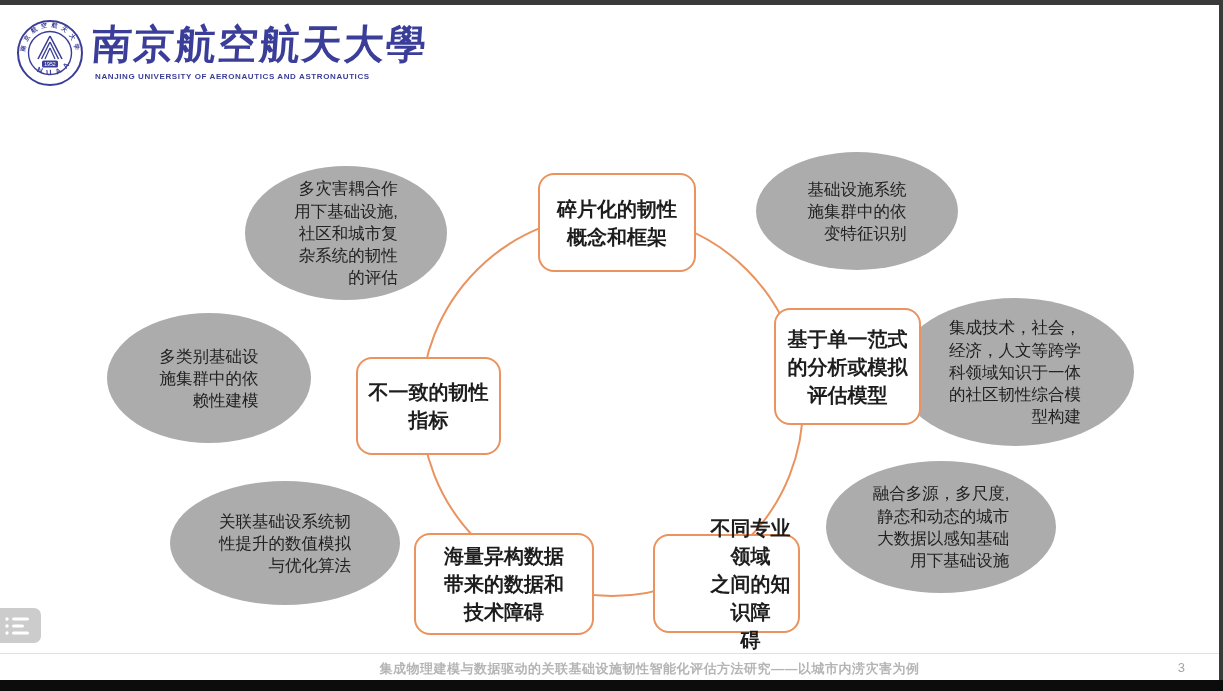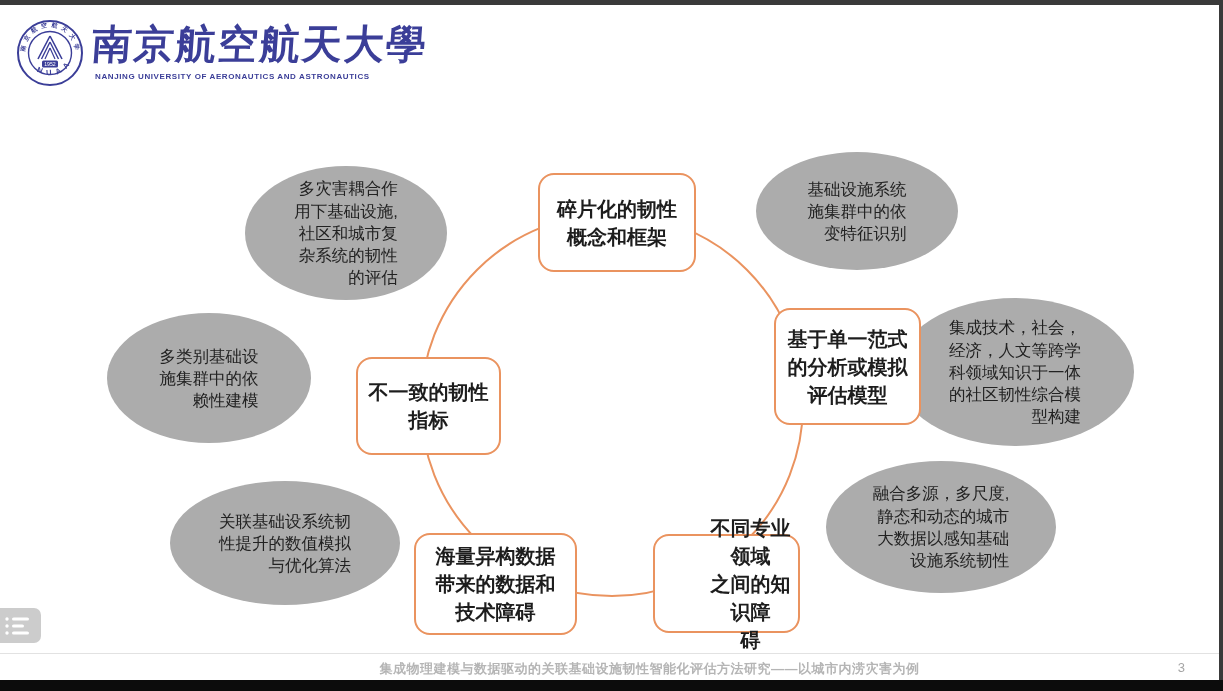--- a/index.html
+++ b/index.html
@@ -109,21 +109,21 @@
     font-size: 16.5px;
     font-weight: 500;
     color: #222222;
     line-height: 1.35;
     white-space: pre-line;
   }
 
   #box-top    { left: 530px; top: 168px; width: 158px; height: 99px; margin-left: 8px; }
   #box-left   { left: 356px; top: 307px; width: 145px; height: 98px; margin-top: 45px; }
   #box-right  { left: 730px; top: 303px; width: 147px; height: 117px; margin-left: 44px; }
-  #box-bl     { left: 414px; top: 528px; width: 163px; height: 102px; }
+  #box-bl     { left: 414px; top: 528px; width: 180px; height: 102px; }
   #box-br     { left: 653px; top: 529px; width: 147px; height: 99px; padding-left: 48px; }
 
   #ell-tl { left: 245px; top: 161px; width: 202px; height: 134px; }
   #ell-tr { left: 756px; top: 147px; width: 202px; height: 118px; }
   #ell-l  { left: 107px; top: 308px; width: 204px; height: 130px; }
   #ell-r  { left: 896px; top: 293px; width: 238px; height: 148px; }
   #ell-bl { left: 170px; top: 476px; width: 230px; height: 124px; }
   #ell-br { left: 826px; top: 456px; width: 230px; height: 132px; }
 
   
@@ -250,21 +250,21 @@
     </div>
     <div class="topic-ellipse" id="ell-bl">
       <div class="node-text">关联基础设系统韧
 性提升的数值模拟
 与优化算法</div>
     </div>
     <div class="topic-ellipse" id="ell-br">
       <div class="node-text">融合多源，多尺度,
 静态和动态的城市
 大数据以感知基础
-设施系统韧性</div>
+用下基础设施</div>
     </div>
 
     <div class="footer-rule"></div>
     <div class="footer-caption">集成物理建模与数据驱动的关联基础设施韧性智能化评估方法研究——以城市内涝灾害为例</div>
     <div class="page-number">3</div>
 
     <div class="panel-toggle">
       <svg width="34" height="24" viewBox="0 0 34 24">
         <circle cx="8" cy="5" r="1.7" fill="#ffffff"></circle>
         <rect x="13" y="3.4" width="17" height="3.2" rx="1.6" fill="#ffffff"></rect>

